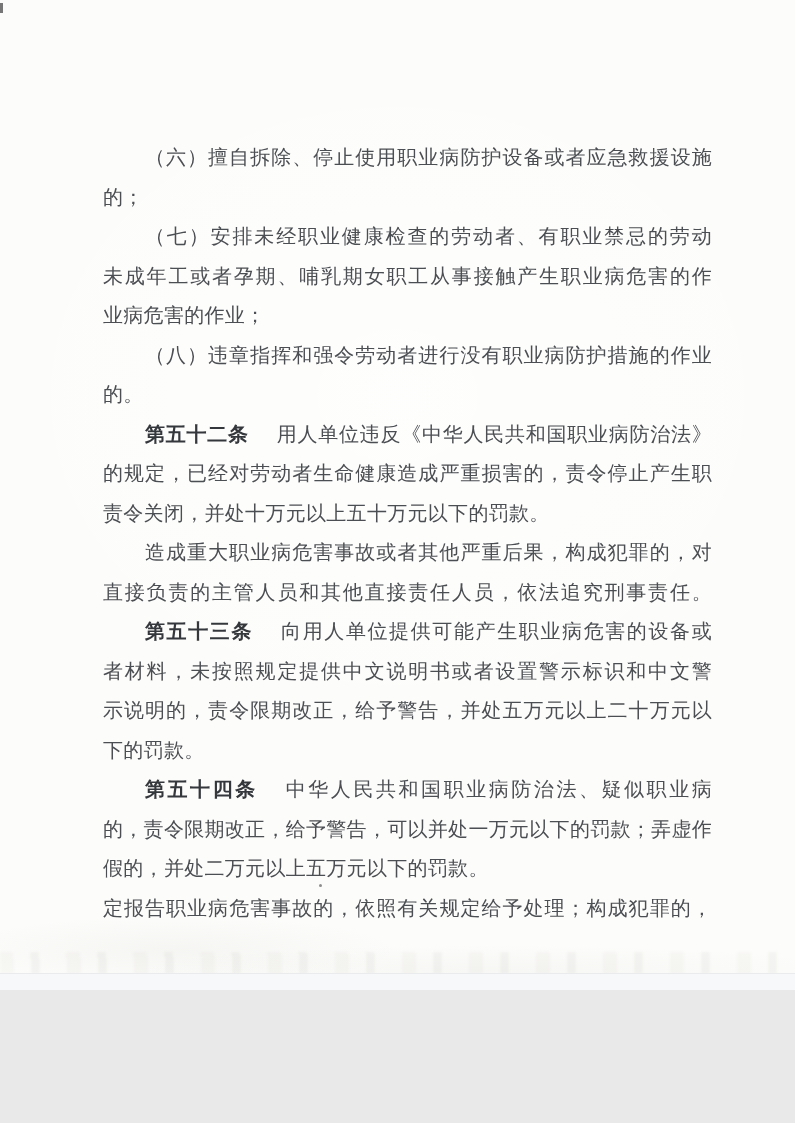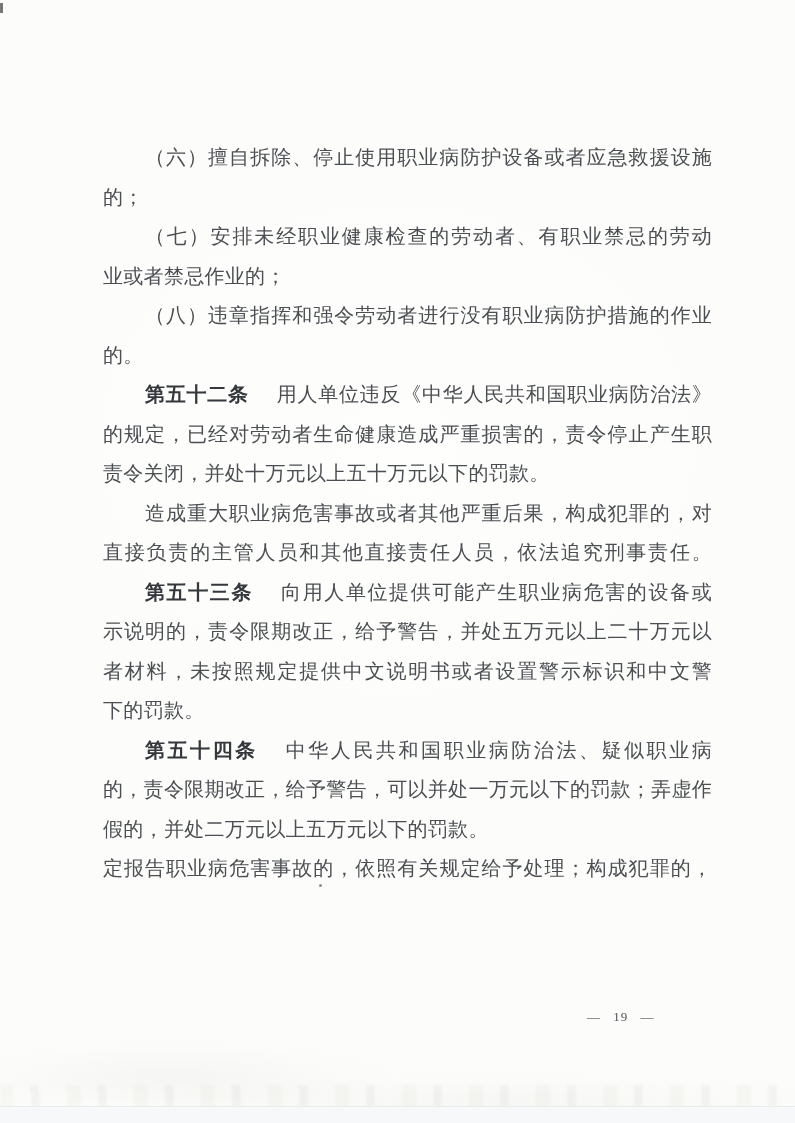--- a/index.html
+++ b/index.html
@@ -1,19 +1,19 @@
 <!DOCTYPE html>
 <html lang="zh"><head>
 <meta charset="utf-8">
 <style>
   html, body { margin: 0; padding: 0; background: #e9e9e9; }
   .page {
     position: relative;
     width: 795px;
-    height: 1123px;
+    height: 990px;
     margin: 0 auto;
     overflow: hidden;
     background:
       radial-gradient(ellipse 320px 50px at 22% 96%, rgba(120,118,108,0.05), transparent 70%),
       radial-gradient(ellipse 520px 36px at 62% 98%, rgba(120,118,108,0.04), transparent 70%),
       radial-gradient(ellipse 600px 500px at 50% 40%, rgba(255,255,255,0.6), transparent 80%),
       #fcfcfa;
     font-family: "Liberation Serif", "DejaVu Serif", serif;
   }
   .text-block {
@@ -99,21 +99,22 @@
 
   <div class="text-block">
 
     <div>
       <div class="line full indent">（六）擅自拆除、停止使用职业病防护设备或者应急救援设施</div>
       <div class="line last">的；</div>
     </div>
 
     <div>
       <div class="line full indent">（七）安排未经职业健康检查的劳动者、有职业禁忌的劳动者、</div>
-      <div class="line last">业或者禁忌作业的；</div>
+      <div class="line full">未成年工或者孕期、哺乳期女职工从事接触产生职业病危害的作</div>
+      <div class="line last">业病危害的作业；</div>
     </div>
 
     <div>
       <div class="line full indent">（八）违章指挥和强令劳动者进行没有职业病防护措施的作业</div>
       <div class="line last">的。</div>
     </div>
 
     <div>
       <div class="line full indent">
         <span class="head">第五十二条</span><span>用人单位违反《中华人民共和国职业病防治法》</span>
@@ -124,22 +125,22 @@
 
     <div>
       <div class="line full indent">造成重大职业病危害事故或者其他严重后果，构成犯罪的，对</div>
       <div class="line full">直接负责的主管人员和其他直接责任人员，依法追究刑事责任。</div>
     </div>
 
     <div>
       <div class="line full indent">
         <span class="head">第五十三条</span><span>向用人单位提供可能产生职业病危害的设备或</span>
       </div>
+      <div class="line full">者材料，未按照规定提供中文说明书或者设置警示标识和中文警</div>
       <div class="line full">示说明的，责令限期改正，给予警告，并处五万元以上二十万元以</div>
-      <div class="line full">者材料，未按照规定提供中文说明书或者设置警示标识和中文警</div>
       <div class="line last">下的罚款。</div>
     </div>
 
     <div>
       <div class="line full indent">
         <span class="head">第五十四条</span><span>中华人民共和国职业病防治法、疑似职业病</span>
       </div>
       <div class="line full">的，责令限期改正，给予警告，可以并处一万元以下的罚款；弄虚作</div>
       <div class="line last">假的，并处二万元以上五万元以下的罚款。</div>
     </div>

